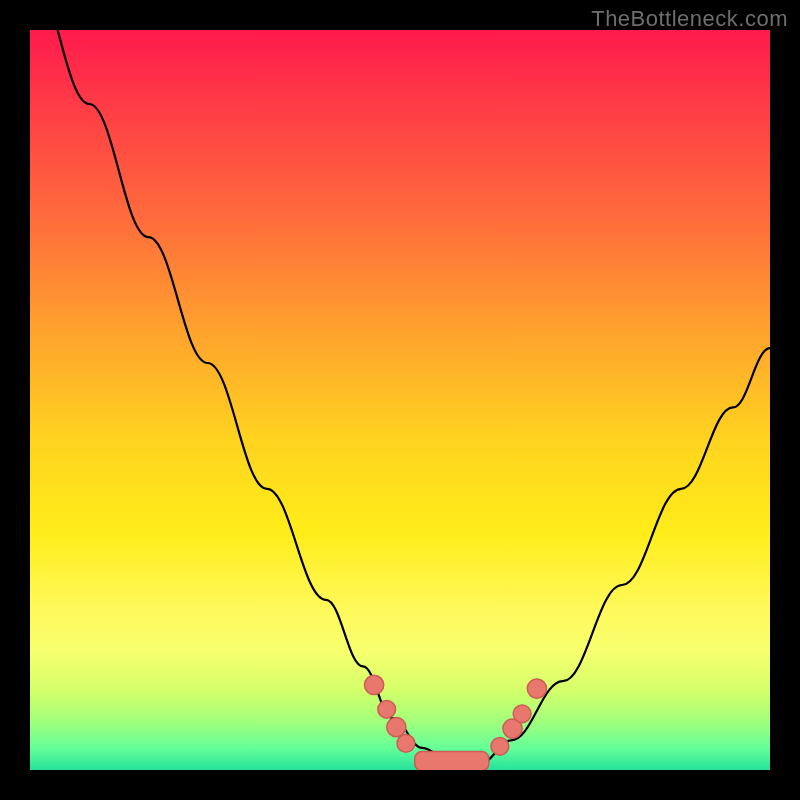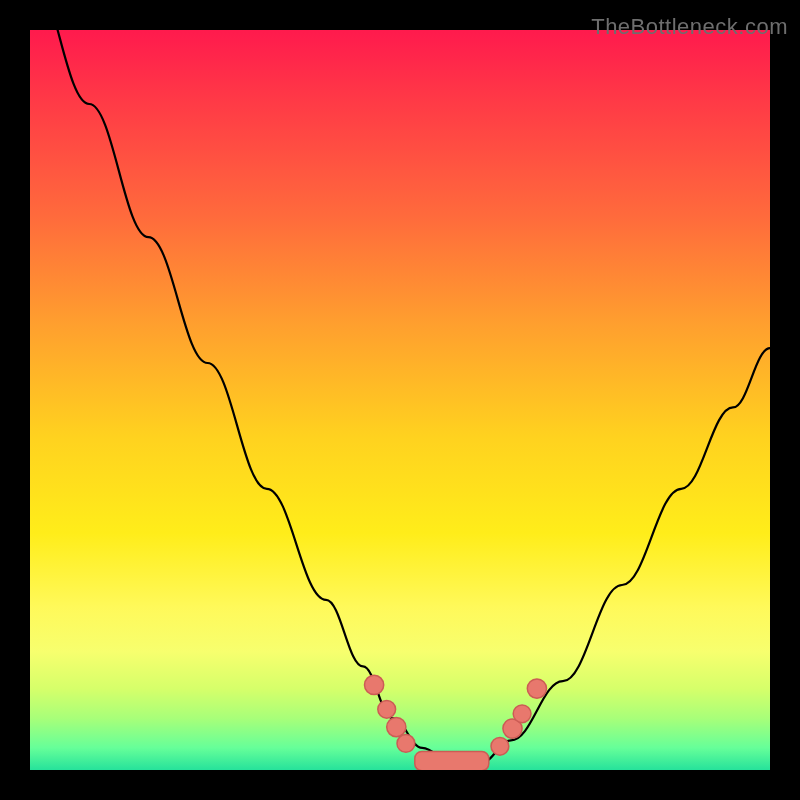--- a/index.html
+++ b/index.html
@@ -34,21 +34,21 @@
       #fff95a 78%,
       #f7ff6e 84%,
       #d6ff6a 89%,
       #a8ff79 93%,
       #66ff99 97%,
       #26e29b 100%
     );
   }
   .watermark {
     position: absolute;
-    top: 14px;
+    top: 6px;
     right: 12px;
     color: #6e6e6e;
     font-size: 22px;
     font-weight: 500;
     letter-spacing: 0.5px;
     user-select: none;
   }
   svg {
     position: absolute;
     left: 0;

